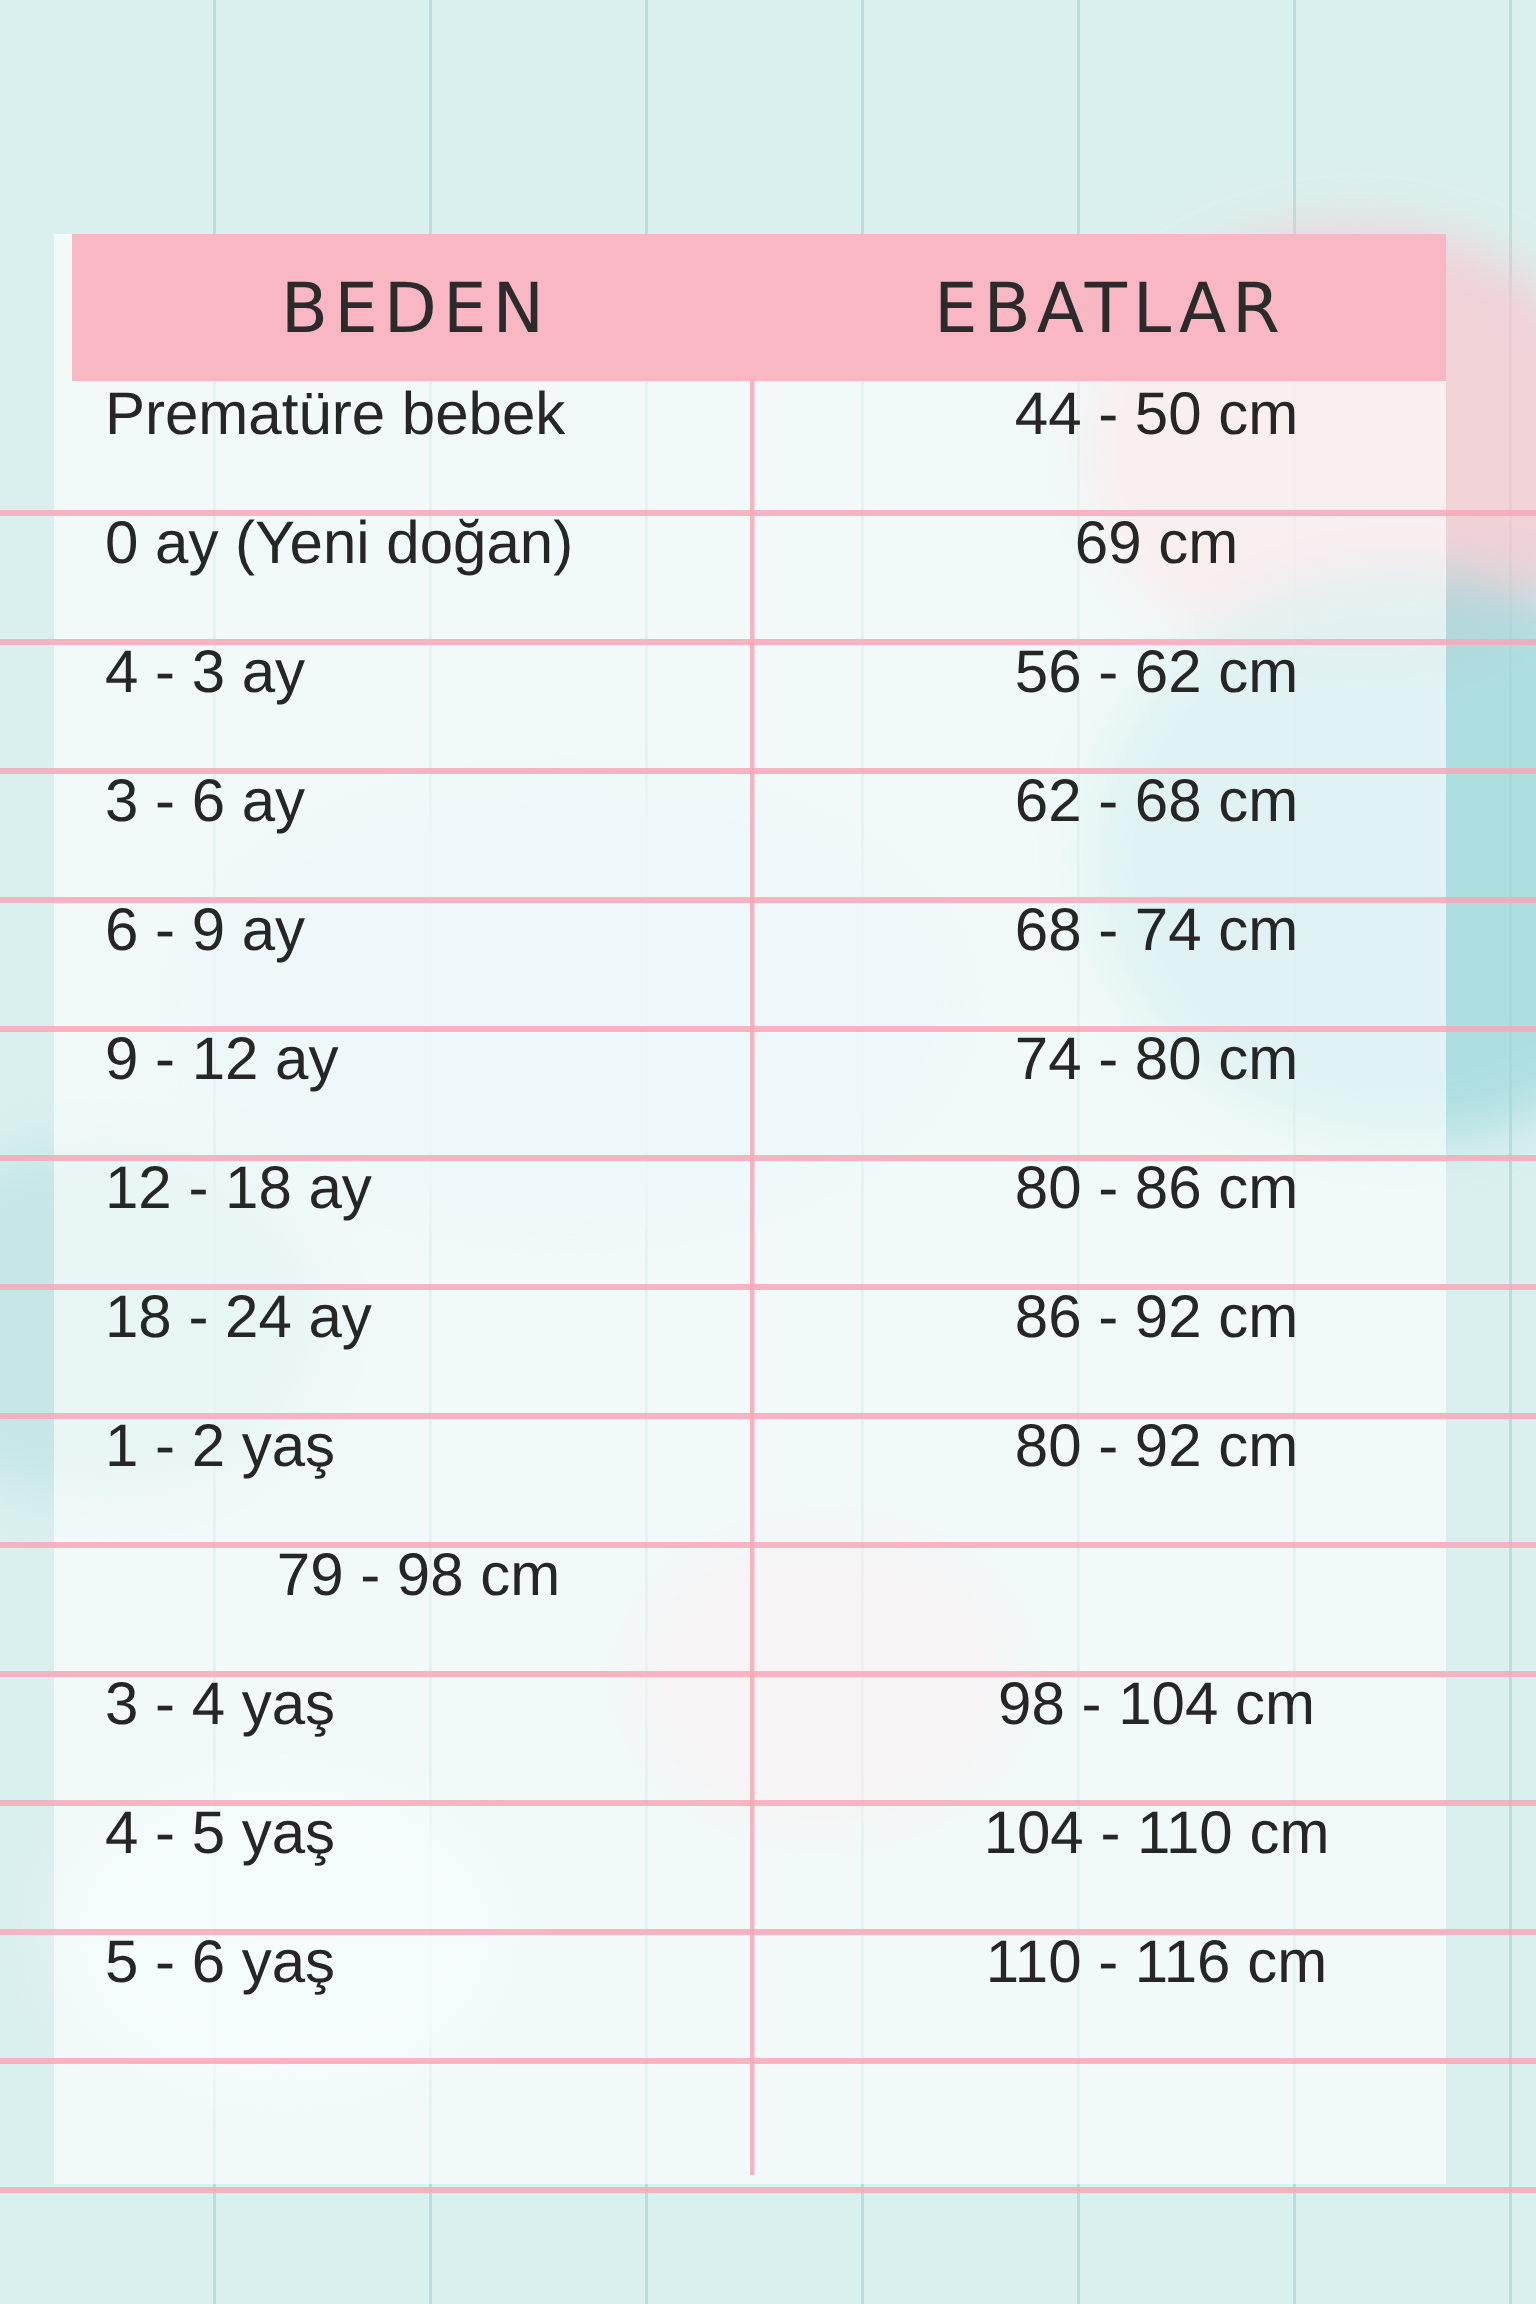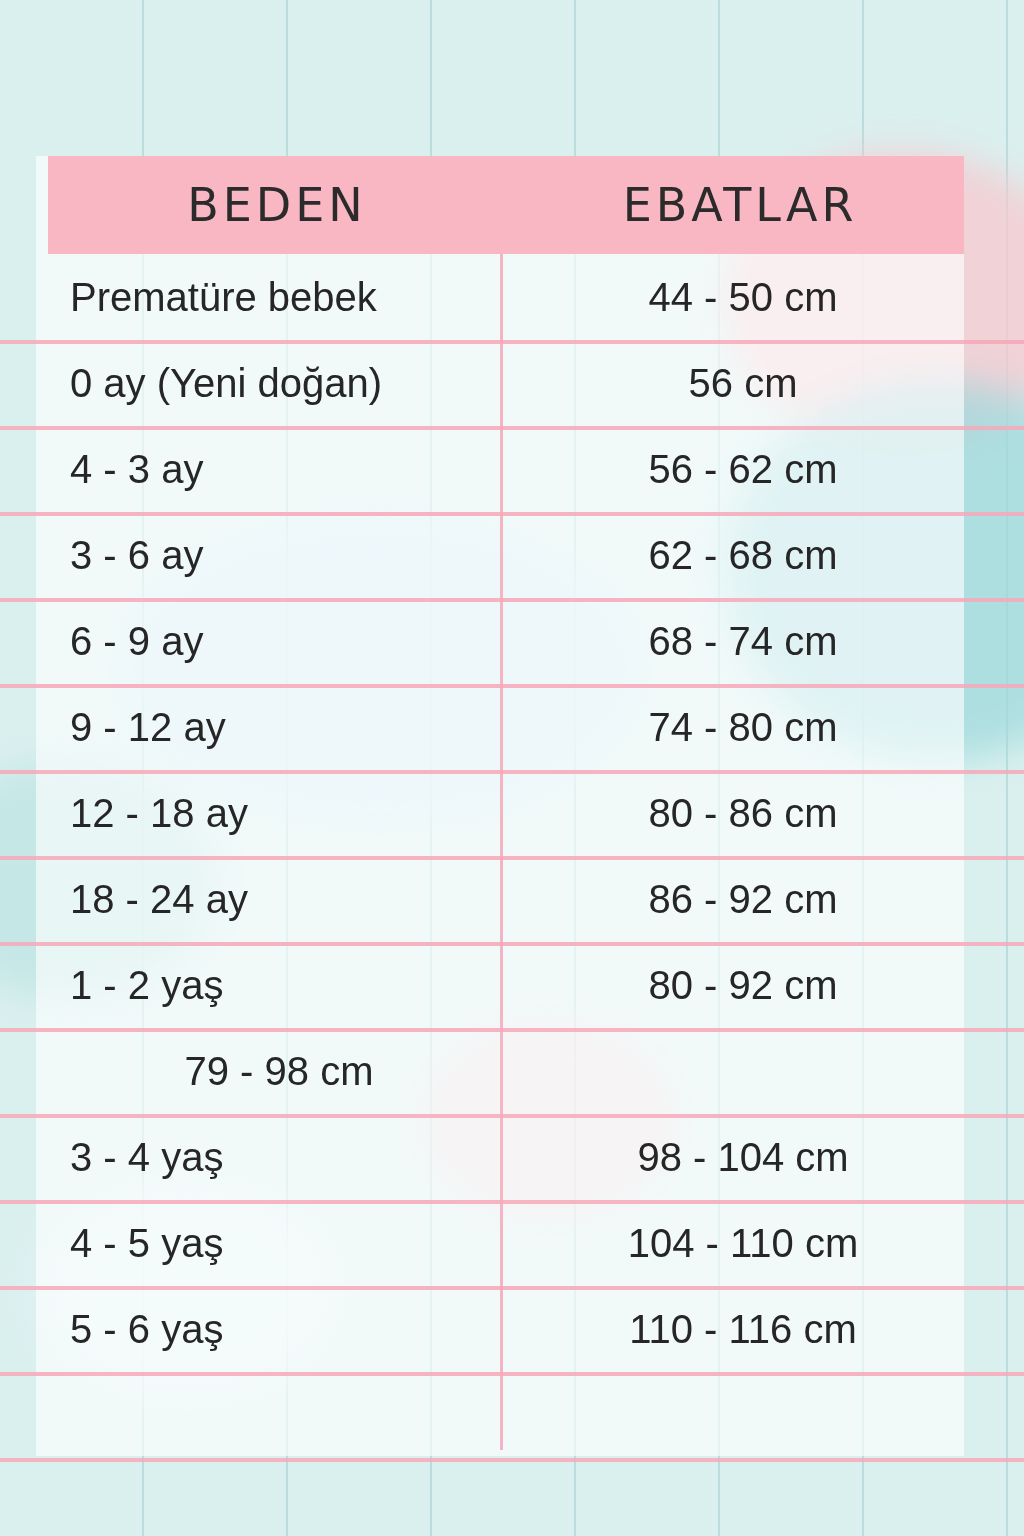--- a/index.html
+++ b/index.html
@@ -83,22 +83,22 @@
     color: #2b2b2b;
     font-family: "DejaVu Sans", sans-serif;
     font-weight: 400;
   }
   .th.right { padding-left: 10px; }
 
   .tbody { position: relative; }
   .tr {
     display: flex;
     height: 86px;
-    align-items: center;
     position: relative;
+    gap: 28px;
   }
   .td {
     font-size: 40px;
     color: #262626;
     font-family: "Liberation Sans", sans-serif;
     padding-left: 40px;
   }
   .td.size {
     flex: 0 0 50%;
     padding-left: 34px;
@@ -158,21 +158,21 @@
     </div>
     <div class="tbody">
       <div class="tr">
         <div class="vdiv"></div>
         <div class="td size">Prematüre bebek</div>
         <div class="td dim">44 - 50 cm</div>
       </div>
       <div class="tr">
         <div class="vdiv"></div>
         <div class="td size">0 ay (Yeni doğan)</div>
-        <div class="td dim">56 cm</div>
+        <div class="td dim">69 cm</div>
       </div>
       <div class="tr">
         <div class="vdiv"></div>
         <div class="td size">4 - 3 ay</div>
         <div class="td dim">56 - 62 cm</div>
       </div>
       <div class="tr">
         <div class="vdiv"></div>
         <div class="td size">3 - 6 ay</div>
         <div class="td dim">62 - 68 cm</div>

